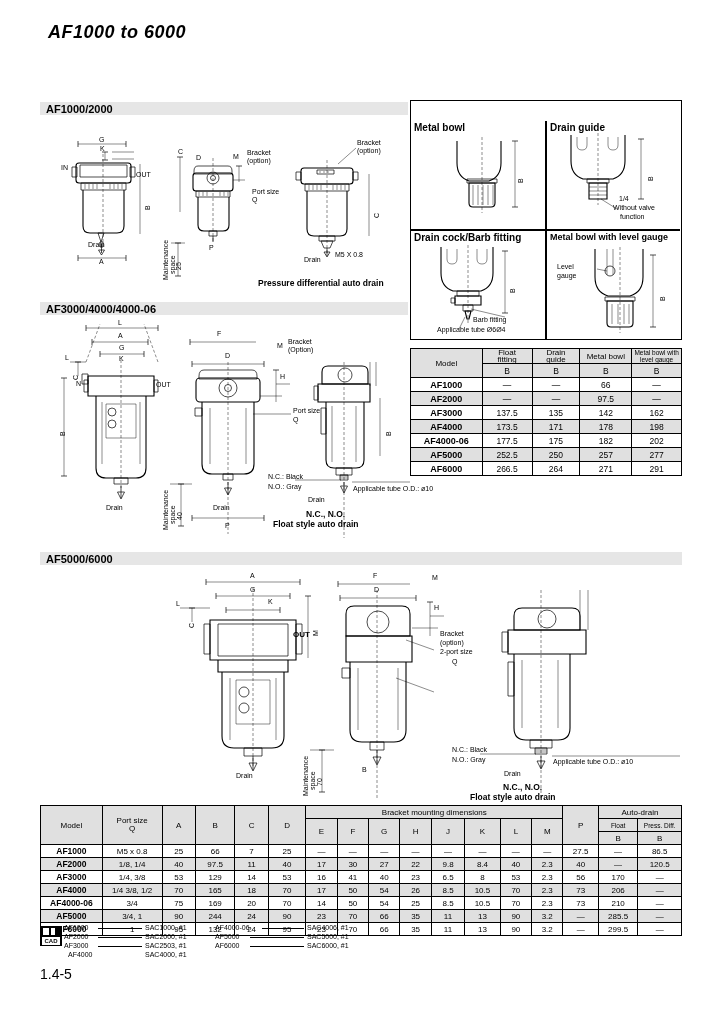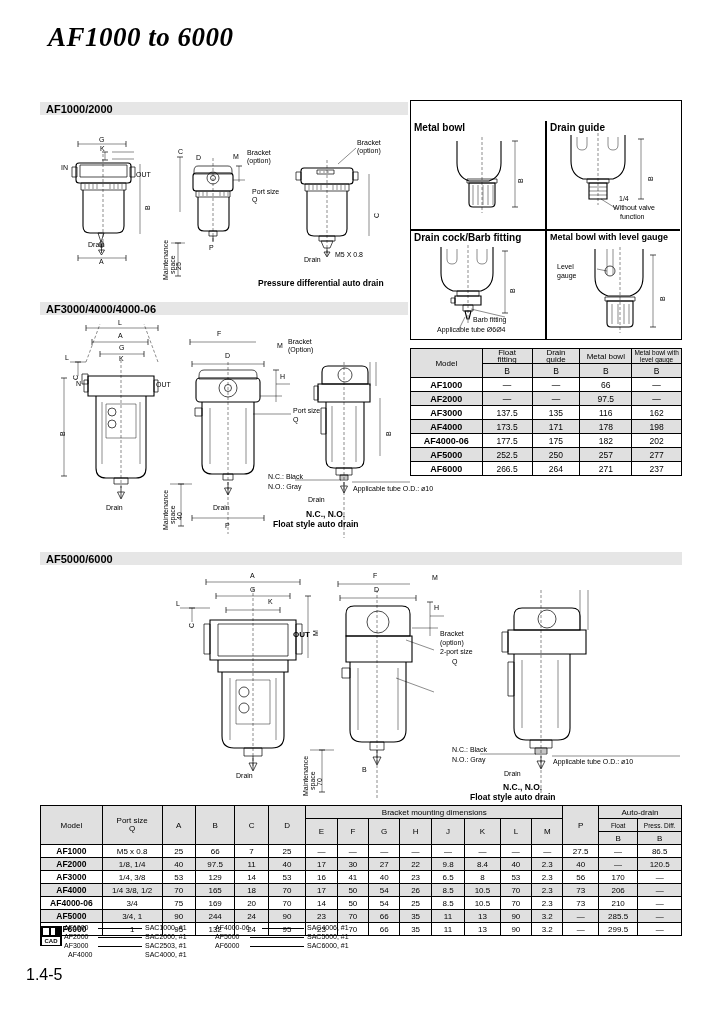--- a/index.html
+++ b/index.html
@@ -1,20 +1,20 @@
 <!DOCTYPE html>
 <html><head>
 <meta charset="utf-8">
 <style>
   html,body{margin:0;padding:0;background:#fff;}
   body{width:720px;height:1012px;position:relative;font-family:"Liberation Sans",sans-serif;color:#000;overflow:hidden;}
   .page{position:absolute;left:0;top:0;width:720px;height:1012px;}
 
   
-  .title{position:absolute;left:48px;top:22px;font-size:27px;font-weight:bold;font-style:italic;letter-spacing:0.5px;font-family:Liberation Serif, serif;}
+  .title{position:absolute;left:48px;top:22px;font-size:18px;font-weight:bold;font-style:italic;letter-spacing:0.5px;}
   .dimbar{position:absolute;left:40px;top:78px;width:642px;height:20px;}
   .dimlabel{position:absolute;left:8px;top:3px;font-size:12px;font-weight:bold;}
   .dimrule{position:absolute;left:0;top:19px;width:642px;height:2px;background:#000;}
   .cadicon{position:absolute;left:76px;top:-6px;width:28px;height:25px;background:#000;}
   .cadicon .sh1{position:absolute;left:4px;top:2px;width:7px;height:9px;background:#fff;}
   .cadicon .sh2{position:absolute;left:13px;top:2px;width:5px;height:9px;background:#fff;}
   .cadicon .lbl{position:absolute;left:2px;top:13px;width:24px;height:10px;background:#fff;color:#000;
                 font-size:8px;font-weight:bold;text-align:center;line-height:10px;letter-spacing:0.3px;}
 
   
@@ -53,21 +53,21 @@
   .rot{transform:rotate(-90deg);transform-origin:left top;}
   svg{display:block;overflow:visible;}
   .ln{stroke:#000;stroke-width:0.7;fill:none;}
   .ln2{stroke:#000;stroke-width:1.1;fill:none;}
   .lnthin{stroke:#000;stroke-width:0.45;fill:none;}
   .dash{stroke:#000;stroke-width:0.45;fill:none;stroke-dasharray:3 2;}
 
   
   .footnote{position:absolute;font-size:7px;white-space:nowrap;}
   .fndash{position:absolute;height:1px;background:#000;}
-  .pagenum{position:absolute;left:26px;top:966px;font-size:16px;}
+  .pagenum{position:absolute;left:40px;top:966px;font-size:14px;}
   .cadicon.small{width:22px;height:20px;}
   .cadicon.small .sh1{left:3px;top:2px;width:6px;height:7px;}
   .cadicon.small .sh2{left:11px;top:2px;width:4px;height:7px;}
   .cadicon.small .lbl2{position:absolute;left:2px;top:11px;width:18px;height:8px;background:#fff;color:#000;
                 font-size:6px;font-weight:bold;text-align:center;line-height:8px;}
 </style>
 </head>
 <body>
 
 <div class="page">
@@ -304,21 +304,21 @@
       <td class="mdl">AF2000</td>
       <td>—</td>
       <td>—</td>
       <td>97.5</td>
       <td>—</td>
     </tr>
     <tr>
       <td class="mdl">AF3000</td>
       <td>137.5</td>
       <td>135</td>
-      <td>116</td>
+      <td>142</td>
       <td>162</td>
     </tr>
     <tr class="shade">
       <td class="mdl">AF4000</td>
       <td>173.5</td>
       <td>171</td>
       <td>178</td>
       <td>198</td>
     </tr>
     <tr>
@@ -333,21 +333,21 @@
       <td>252.5</td>
       <td>250</td>
       <td>257</td>
       <td>277</td>
     </tr>
     <tr>
       <td class="mdl">AF6000</td>
       <td>266.5</td>
       <td>264</td>
       <td>271</td>
-      <td>237</td>
+      <td>291</td>
     </tr>
   </tbody>
     </table>
 
   <div class="secband" style="left:40px;top:302px;width:368px;"></div>
   <div class="seclabel" style="left:46px;top:303px;">AF3000/4000/4000-06</div>
 
   <div class="draw" style="left:40px;top:318px;">
     <svg width="370" height="222" viewBox="0 0 370 222">
 

